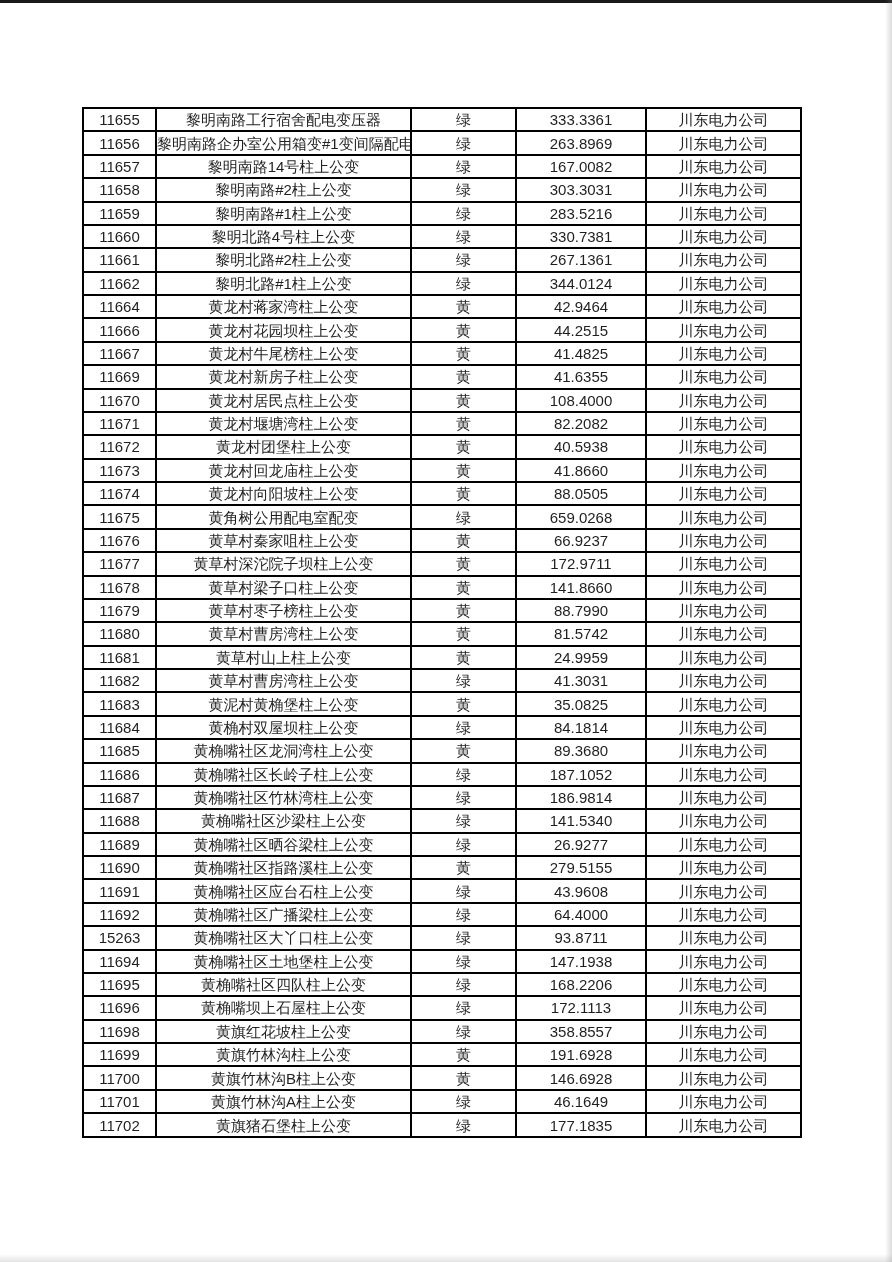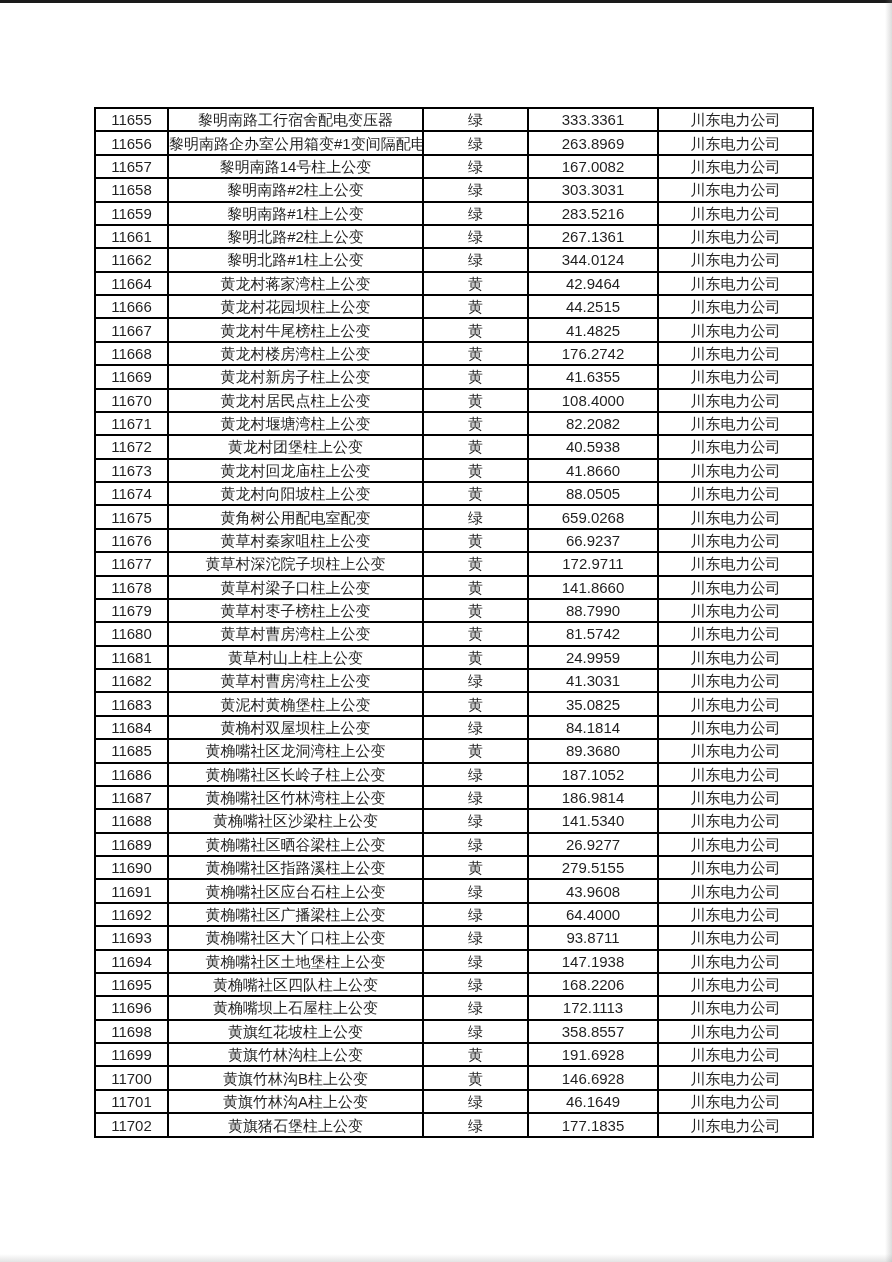--- a/index.html
+++ b/index.html
@@ -29,21 +29,21 @@
   }
   .bottom-shade {
     position: absolute;
     left: 0; bottom: 0;
     width: 892px; height: 8px;
     background: linear-gradient(to bottom, rgba(130,130,130,0), rgba(130,130,130,0.22));
     pointer-events: none;
   }
   table.transformer-table {
     position: absolute;
-    left: 94px;
+    left: 82px;
     top: 107px;
     width: 718px;
     height: 1031px;
     border-collapse: collapse;
     table-layout: fixed;
   }
   table.transformer-table td {
     border: 2px solid #000000;
     padding: 0;
     margin: 0;
@@ -105,20 +105,27 @@
         <td>川东电力公司</td>
       </tr>
       <tr>
         <td>11659</td>
         <td>黎明南路#1柱上公变</td>
         <td>绿</td>
         <td>283.5216</td>
         <td>川东电力公司</td>
       </tr>
       <tr>
+        <td>11660</td>
+        <td>黎明北路4号柱上公变</td>
+        <td>绿</td>
+        <td>330.7381</td>
+        <td>川东电力公司</td>
+      </tr>
+      <tr>
         <td>11661</td>
         <td>黎明北路#2柱上公变</td>
         <td>绿</td>
         <td>267.1361</td>
         <td>川东电力公司</td>
       </tr>
       <tr>
         <td>11662</td>
         <td>黎明北路#1柱上公变</td>
         <td>绿</td>
@@ -140,27 +147,20 @@
         <td>川东电力公司</td>
       </tr>
       <tr>
         <td>11667</td>
         <td>黄龙村牛尾榜柱上公变</td>
         <td>黄</td>
         <td>41.4825</td>
         <td>川东电力公司</td>
       </tr>
       <tr>
-        <td>11668</td>
-        <td>黄龙村楼房湾柱上公变</td>
-        <td>黄</td>
-        <td>176.2742</td>
-        <td>川东电力公司</td>
-      </tr>
-      <tr>
         <td>11669</td>
         <td>黄龙村新房子柱上公变</td>
         <td>黄</td>
         <td>41.6355</td>
         <td>川东电力公司</td>
       </tr>
       <tr>
         <td>11670</td>
         <td>黄龙村居民点柱上公变</td>
         <td>黄</td>
@@ -315,21 +315,21 @@
         <td>川东电力公司</td>
       </tr>
       <tr>
         <td>11692</td>
         <td>黄桷嘴社区广播梁柱上公变</td>
         <td>绿</td>
         <td>64.4000</td>
         <td>川东电力公司</td>
       </tr>
       <tr>
-        <td>11693</td>
+        <td>15263</td>
         <td>黄桷嘴社区大丫口柱上公变</td>
         <td>绿</td>
         <td>93.8711</td>
         <td>川东电力公司</td>
       </tr>
       <tr>
         <td>11694</td>
         <td>黄桷嘴社区土地堡柱上公变</td>
         <td>绿</td>
         <td>147.1938</td>

